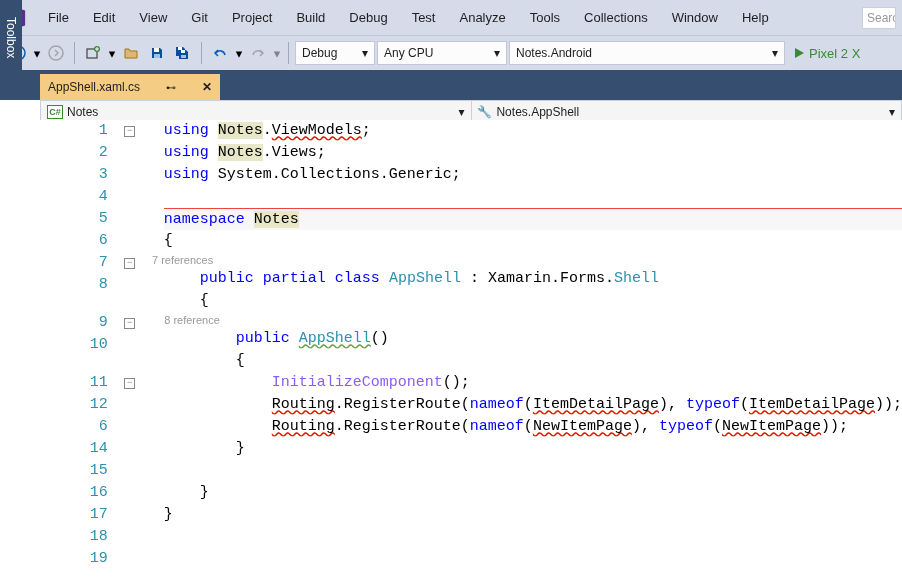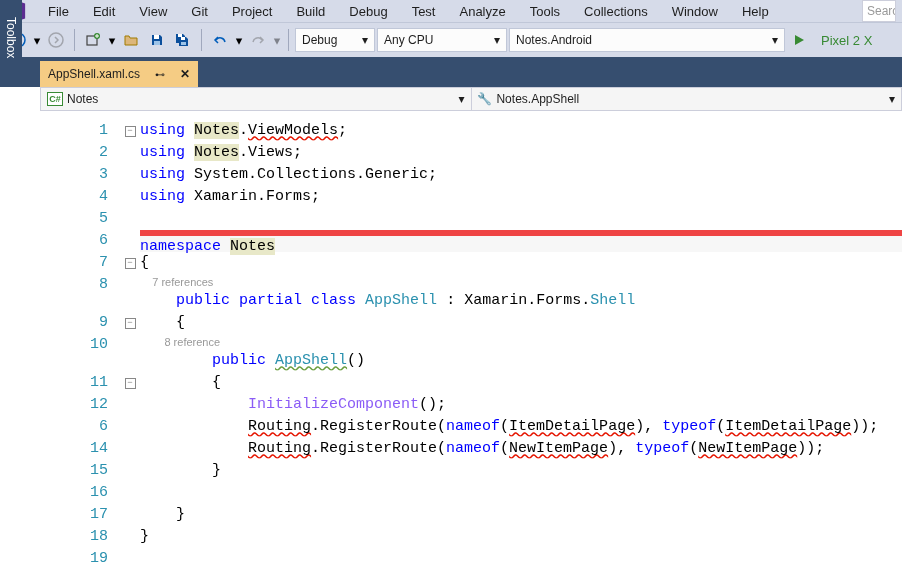--- a/index.html
+++ b/index.html
@@ -1,66 +1,66 @@
 <!DOCTYPE html>
 <html><head>
 <meta charset="utf-8">
 <style>
   * { box-sizing: border-box; margin: 0; padding: 0; }
   body { font-family: "Segoe UI", Tahoma, sans-serif; font-size: 13px; background: #fff; overflow: hidden; width: 902px; height: 581px; }
   
   
-  .menubar { height: 23px; background: #d6dbe9; display: flex; align-items: center; padding: 6px 6px; border-bottom: 1px solid #c0c7d8; }
+  .menubar { height: 36px; background: #d6dbe9; display: flex; align-items: center; padding: 6px 6px; border-bottom: 1px solid #c0c7d8; }
   .vs-logo { width: 22px; height: 22px; margin-right: 8px; display: flex; align-items: center; justify-content: center; }
   .vs-logo svg { width: 20px; height: 20px; }
   .menu-item { padding: 6px 12px; color: #1e1e1e; cursor: default; }
   .search-box { margin-left: auto; background: #fff; border: 1px solid #cccedb; height: 22px; width: 34px; display: flex; align-items: center; padding: 0 4px; overflow: hidden; color: #999; font-size: 12px;}
   
   
   .toolbar { height: 34px; background: #d6dbe9; display: flex; align-items: center; padding: 0 6px; gap: 2px; }
   .tool-btn { width: 24px; height: 24px; display: flex; align-items: center; justify-content: center; cursor: default; }
   .tool-sep { width: 1px; height: 22px; background: #a0a8bd; margin: 0 4px; }
   .dropdown-arrow { width: 10px; display:flex; align-items:center; justify-content:center; }
   .combo { height: 24px; background: #fcfcfc; border: 1px solid #c0c7d8; display: flex; align-items: center; padding: 0 6px; font-size: 12px; color: #1e1e1e; gap: 6px; }
   .combo .caret { margin-left: auto; }
-  .play-btn { color: #388a34; display:flex; align-items:center; gap:16px; padding: 0 6px; height: 24px;}
+  .play-btn { color: #388a34; display:flex; align-items:center; gap:4px; padding: 0 6px; height: 24px;}
   
   
   .tabwell-bg { background: #364e6f; height: 30px; position: relative; }
   .toolbox-tab { position: absolute; left: 0; top: 0; width: 22px; height: 70px; background: #364e6f; color: #fff; writing-mode: vertical-rl; text-orientation: mixed; font-size: 12px; display:flex; align-items:center; justify-content:center; padding-top:6px; }
-  .file-tab { position: absolute; left: 40px; top: 4px; height: 26px; background: #f5cc84; display: flex; align-items: center; padding: 0 8px; font-size: 12px; color: #1e1e1e; gap: 15px; }
+  .file-tab { position: absolute; left: 40px; top: 4px; height: 26px; background: #f5cc84; display: flex; align-items: center; padding: 0 8px; font-size: 12px; color: #1e1e1e; gap: 26px; }
   .file-tab .pin { font-size: 10px; }
   .file-tab .close { font-size: 12px; font-weight: bold; }
   
   
   .navbar { height: 24px; background: #f5f5f5; border: 1px solid #cccedb; display: flex; margin-left: 40px; }
   .nav-cell { flex: 1; display: flex; align-items: center; padding: 0 6px; font-size: 12px; color: #1e1e1e; border-right: 1px solid #cccedb; gap: 4px; }
   .nav-cell:last-child { border-right: none; }
   .cs-badge { width: 16px; height: 14px; background: #fff; border: 1px solid #388a34; color: #388a34; font-size: 9px; font-weight: bold; display:flex; align-items:center; justify-content:center; }
   .wrench-icon { color: #a07b00; font-size: 12px; }
   
   
   .editor { position: absolute; left: 40px; top: 120px; right: 0; bottom: 0; background: #fff; display: flex; font-family: Consolas, "Courier New", monospace; font-size: 15px; }
   .gutter { width: 80px; background: #fff; text-align: right; padding-right: 12px; color: #2b91af; }
   .gutter .ln { height: 22px; line-height: 22px; }
   .fold-col { width: 20px; }
   .fold-col .fold { height: 22px; display:flex; align-items:center; justify-content:center; color: #888; font-size: 10px; }
   .fold-box { width: 11px; height: 11px; border: 1px solid #888; display:flex; align-items:center; justify-content:center; font-size:9px; line-height:1; background:#fff;}
   .code { flex: 1; }
-  .code .line { height: 22px; line-height: 22px; white-space: pre; position: relative; }
+  .code .line { height: 22px; line-height: 22px; white-space: pre; position: relative; margin-left: 24px; }
   .codelens { height: 16px; line-height: 16px; font-size: 11px; color: #999; padding-left: 0; font-family: "Segoe UI", sans-serif; }
   .kw { color: #0000ff; }
   .type { color: #2b91af; }
   .ident { color: #8b5cf6; }
   .plain { color: #000; }
   .hl { background: #e8e8c8; }
   .squiggle { text-decoration: underline wavy #e51400; text-decoration-skip-ink: none; }
   .squiggle-g { text-decoration: underline wavy #6b9e3f; text-decoration-skip-ink: none; }
   .current-line { background: #f7f7f7; }
-  .outline-top { border-top: 6px solid #ef4444; }
+  .outline-top { border-top: 1px solid #ef4444; }
 </style>
 </head>
 <body>
 
 <div class="menubar">
   <div class="vs-logo">
     <svg viewBox="0 0 32 32">
         <path fill="#5c2d91" d="M23 2l-9 9-6-5-3 1v18l3 1 6-5 9 9 6-2V4l-6-2zM8 20v-8l4 4-4 4zm15 2l-7-6 7-6v12z"></path>
       </svg>
   </div>
@@ -236,21 +236,20 @@
       <div class="fold"></div>
       <div class="fold"></div>
       <div class="fold"></div>
       <div class="fold"></div>
       <div class="fold"></div>
     </div>
   <div class="code" id="code">
       <div class="line "><span class="kw">using</span><span class="plain"> </span><span class="hl plain">Notes</span><span class="plain">.</span><span class="squiggle plain">ViewModels</span><span class="plain">;</span></div>
       <div class="line "><span class="kw">using</span><span class="plain"> </span><span class="hl plain">Notes</span><span class="plain">.</span><span class="plain">Views;</span></div>
       <div class="line "><span class="kw">using</span><span class="plain"> System.Collections.Generic;</span></div>
-      <div class="line "><span class="kw">using</span><span class="plain"> Xamarin.Forms;</span></div>
       <div class="line "></div>
       <div class="line current-line outline-top"><span class="kw">namespace</span><span class="plain"> </span><span class="hl plain">Notes</span></div>
       <div class="line "><span class="plain">{</span></div>
       <div class="codelens" style="white-space: pre;">    7 references</div>
       <div class="line "><span class="plain">    </span><span class="kw">public</span><span class="plain"> </span><span class="kw">partial</span><span class="plain"> </span><span class="kw">class</span><span class="plain"> </span><span class="type">AppShell</span><span class="plain"> : Xamarin.Forms.</span><span class="type">Shell</span></div>
       <div class="line "><span class="plain">    {</span></div>
       <div class="codelens" style="white-space: pre;">        8 reference</div>
       <div class="line "><span class="plain">        </span><span class="kw">public</span><span class="plain"> </span><span class="type squiggle-g">AppShell</span><span class="plain">()</span></div>
       <div class="line "><span class="plain">        {</span></div>
       <div class="line "><span class="plain">            </span><span class="ident">InitializeComponent</span><span class="plain">();</span></div>

